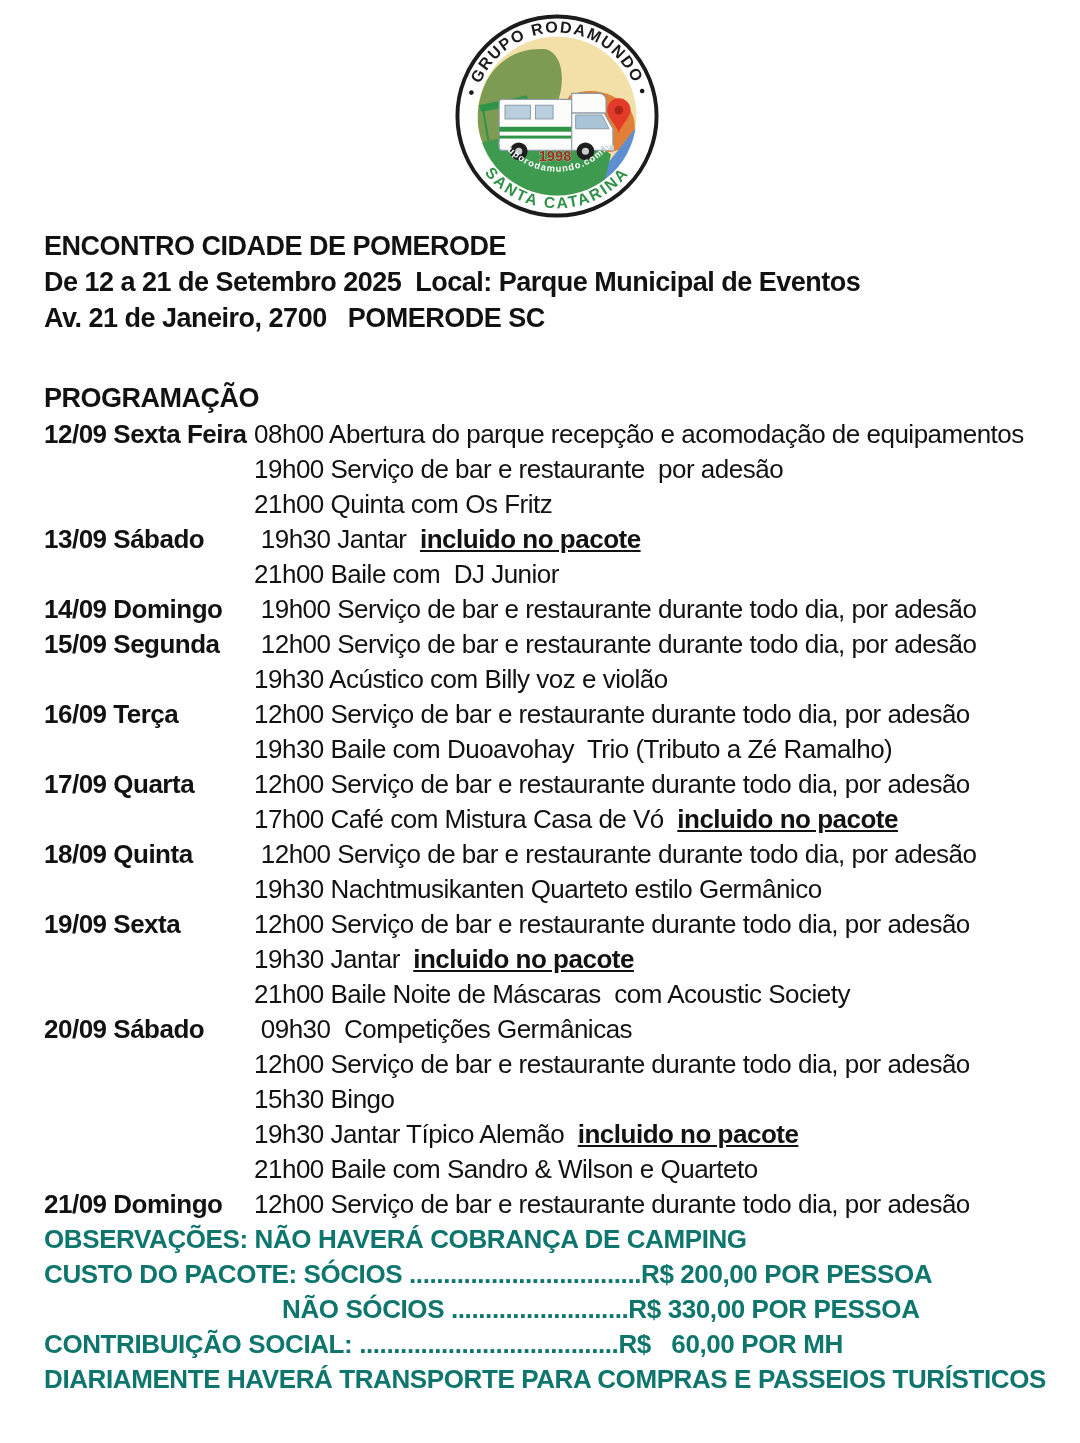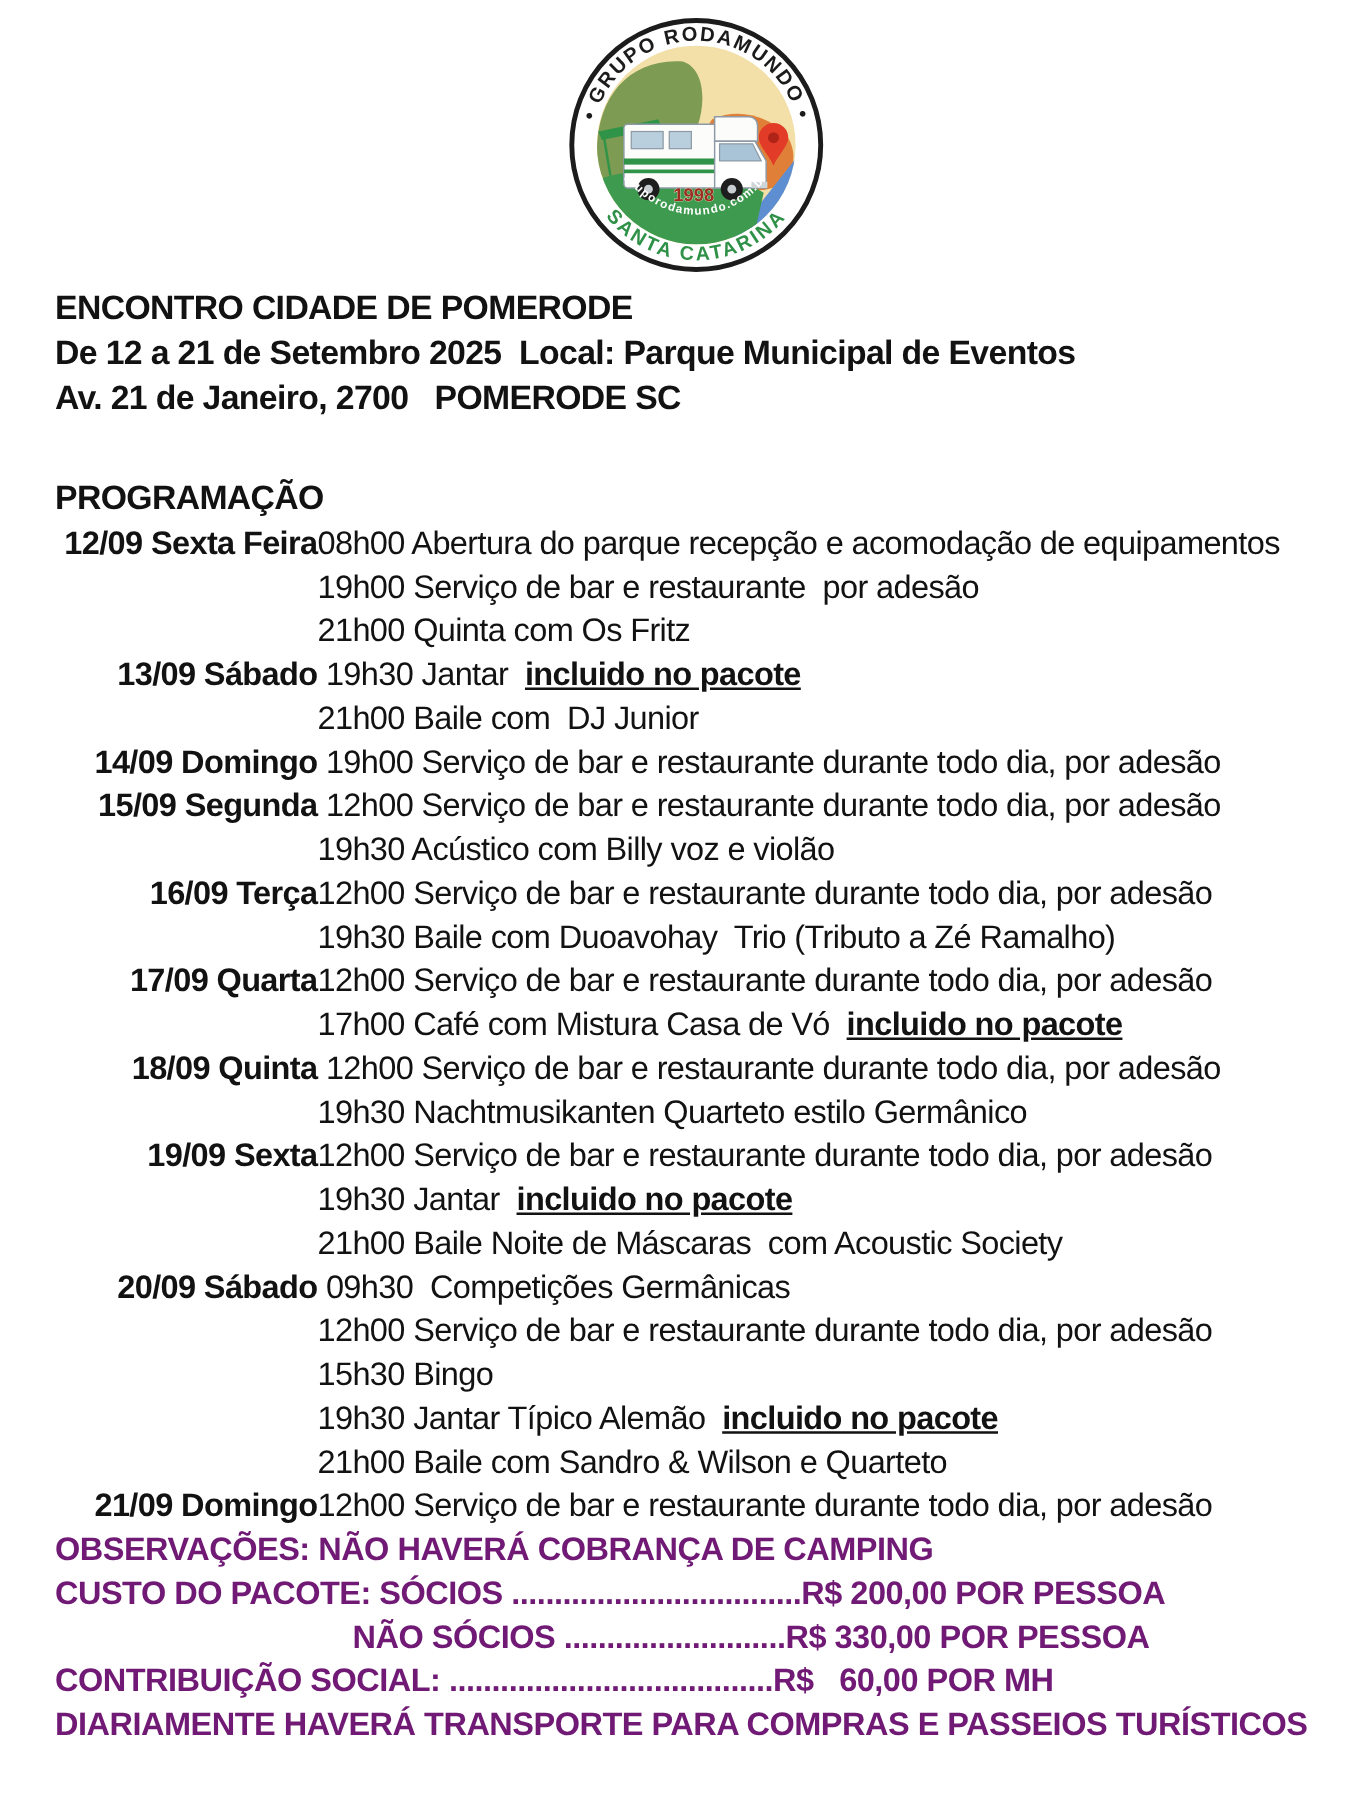--- a/index.html
+++ b/index.html
@@ -15,21 +15,21 @@
     font-weight:bold; font-size:27px; line-height:36px;
     letter-spacing:-0.5px; white-space:pre-wrap;
   }
 
   .program-heading {
     margin:44px 0 0 44px; font-weight:bold; font-size:27px;
     line-height:36px; letter-spacing:-0.5px;
   }
 
   .schedule { margin-left:44px; margin-top:1px; }
-  .sched-row { display:flex; font-size:26px; line-height:35px; letter-spacing:-0.5px;text-align:right; }
+  .sched-row { display:flex; font-size:26px; line-height:35px; letter-spacing:-0.5px; }
   .sched-date { flex:0 0 210px; width:210px; font-weight:bold; white-space:pre-wrap; }
   .sched-entry { white-space:pre-wrap; }
   .sched-entry b { font-weight:bold;text-decoration:underline; }
 
   .footer-block { margin-left:44px; }
   .footer-line {
     font-weight:bold; font-size:26px; line-height:35px;
     letter-spacing:-0.4px; white-space:pre-wrap;
   }
   .footer-line.indented { padding-left:238px; }
@@ -224,21 +224,21 @@
       <span class="sched-date"></span>
       <span class="sched-entry"><span class="sched-text">21h00 Baile com Sandro &amp; Wilson e Quarteto</span></span>
     </div>
 
     <div class="sched-row">
       <span class="sched-date">21/09 Domingo</span>
       <span class="sched-entry"><span class="sched-text">12h00 Serviço de bar e restaurante durante todo dia, por adesão</span></span>
     </div>
   </div>
 
-  <div class="footer-block" id="footer-host" style="color: #701a75;">
+  <div class="footer-block" id="footer-host" style="color: #0f766e;">
     <div class="footer-line">OBSERVAÇÕES: NÃO HAVERÁ COBRANÇA DE CAMPING</div>
 
     <div class="footer-line">CUSTO DO PACOTE: SÓCIOS ..................................R$ 200,00 POR PESSOA</div>
 
     <div class="footer-line indented">NÃO SÓCIOS ..........................R$ 330,00 POR PESSOA</div>
 
     <div class="footer-line">CONTRIBUIÇÃO SOCIAL: ......................................R$   60,00 POR MH</div>
 
     <div class="footer-line">DIARIAMENTE HAVERÁ TRANSPORTE PARA COMPRAS E PASSEIOS TURÍSTICOS</div>
   </div>

